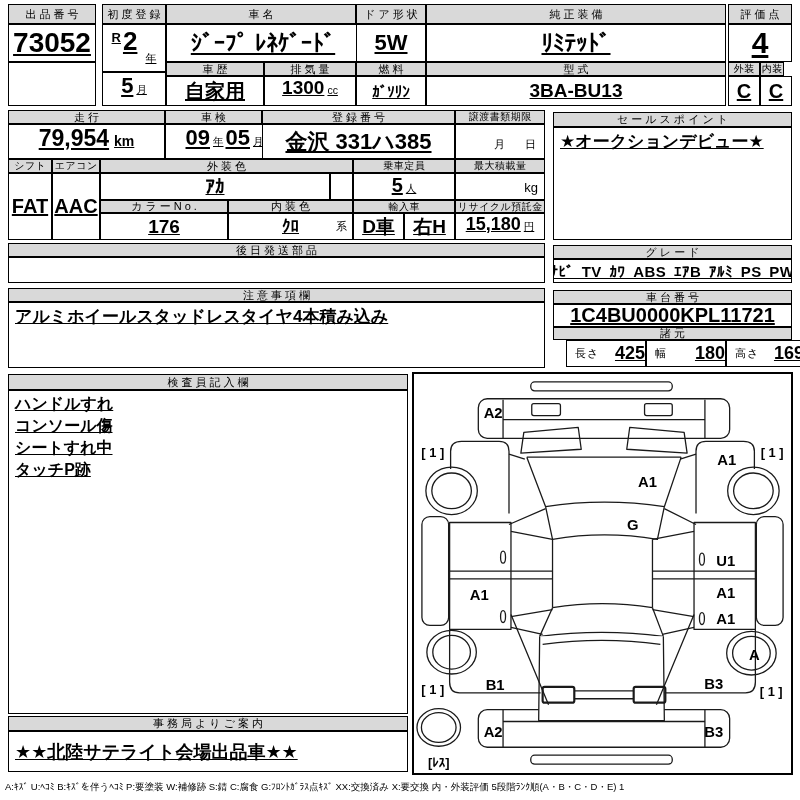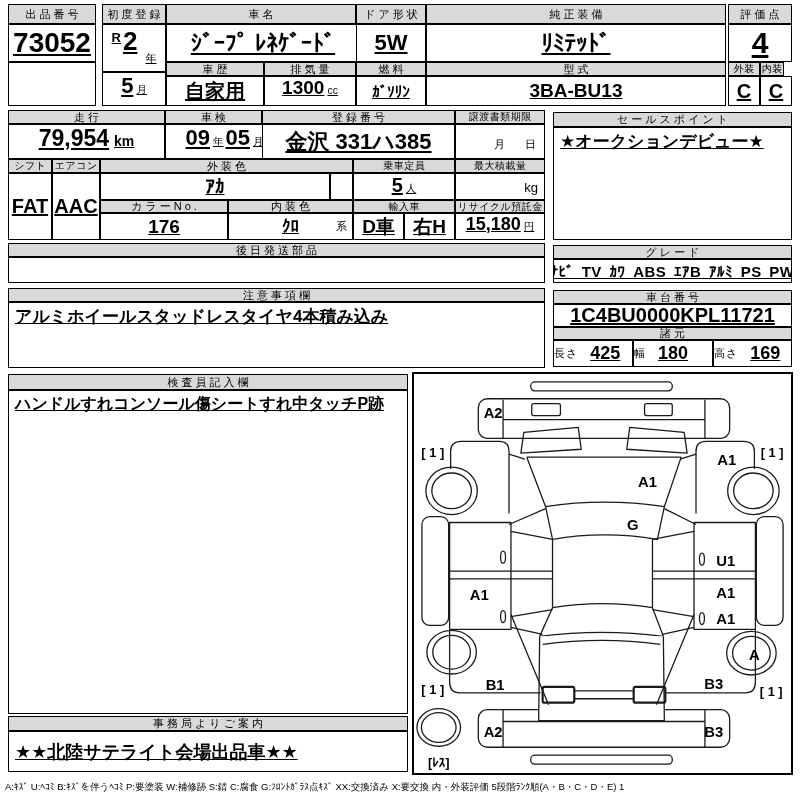--- a/index.html
+++ b/index.html
@@ -15,21 +15,21 @@
     overflow:hidden;background:#fff;white-space:nowrap;
   }
   .hd{background:#d9d9d9;font-size:11px;letter-spacing:3px;text-indent:3px;}
   .hd.t{font-size:10px;letter-spacing:0.5px;text-indent:0.5px;}
   .v{font-weight:bold;text-decoration:underline;}
   .f30{font-size:30px}.f28{font-size:28px}.f23{font-size:23px}.f22{font-size:22px}
   .f20{font-size:20px}.f19{font-size:19px}.f18{font-size:18px}.f17{font-size:17px}
   .f15{font-size:15px}.f14{font-size:14px}
   .baseline{align-items:baseline;}
   .topleft{align-items:flex-start;justify-content:flex-start;padding:2px 6px;}
-  .leftmid{justify-content:flex-start;}
+  .leftmid{justify-content:space-between;padding-left:8px;margin-left:13px;}
   .unit-n{font-size:10.5px;font-weight:normal;margin-left:3px;}
   .era-cell{align-items:flex-start;gap:2px;}
   .era-mark{font-size:13px;margin-top:5px;}
   .era-year{font-size:26px;line-height:1;margin-top:3px;}
   .era-unit{font-size:11px;font-weight:normal;align-self:flex-end;margin-bottom:5px;margin-left:6px;}
   .corner-br{position:absolute;right:5px;bottom:5px;font-size:11px;font-weight:normal;}
   .insp-line{line-height:22px;}
   .equip{word-spacing:3px;letter-spacing:0.5px;}
   .footer{
     position:absolute;left:5px;top:781px;width:792px;font-size:9.5px;
@@ -164,21 +164,21 @@
   <div class="cell leftmid" style="left:633px;top:340px;width:80px;height:27px">
     <span style="font-size:11px;letter-spacing:1px">幅</span>
     <span class="v f18" style="margin-left:12px">180</span>
   </div>
   <div class="cell leftmid" style="left:713px;top:340px;width:79px;height:27px">
     <span style="font-size:11px;letter-spacing:1px">高さ</span>
     <span class="v f18" style="margin-left:12px">169</span>
   </div>
 
   <div class="cell hd" style="left:8px;top:374px;width:400px;height:16px">検査員記入欄</div>
-  <div class="cell v topleft" style="left:8px;top:390px;width:400px;height:324px;font-size:16px">
+  <div class="cell v topleft" style="left:8px;top:390px;width:400px;height:324px;flex-direction:column;font-size:16px">
     <div class="insp-line">ハンドルすれ</div>
     <div class="insp-line">コンソール傷</div>
     <div class="insp-line">シートすれ中</div>
     <div class="insp-line">タッチP跡</div>
   </div>
 
   <div class="cell hd" style="left:8px;top:716px;width:400px;height:15px">事務局よりご案内</div>
   <div class="cell v f18" style="left:8px;top:731px;width:400px;height:41px;justify-content:flex-start;padding-left:6px">★★北陸サテライト会場出品車★★</div>
 
   <div class="diagram-box">

